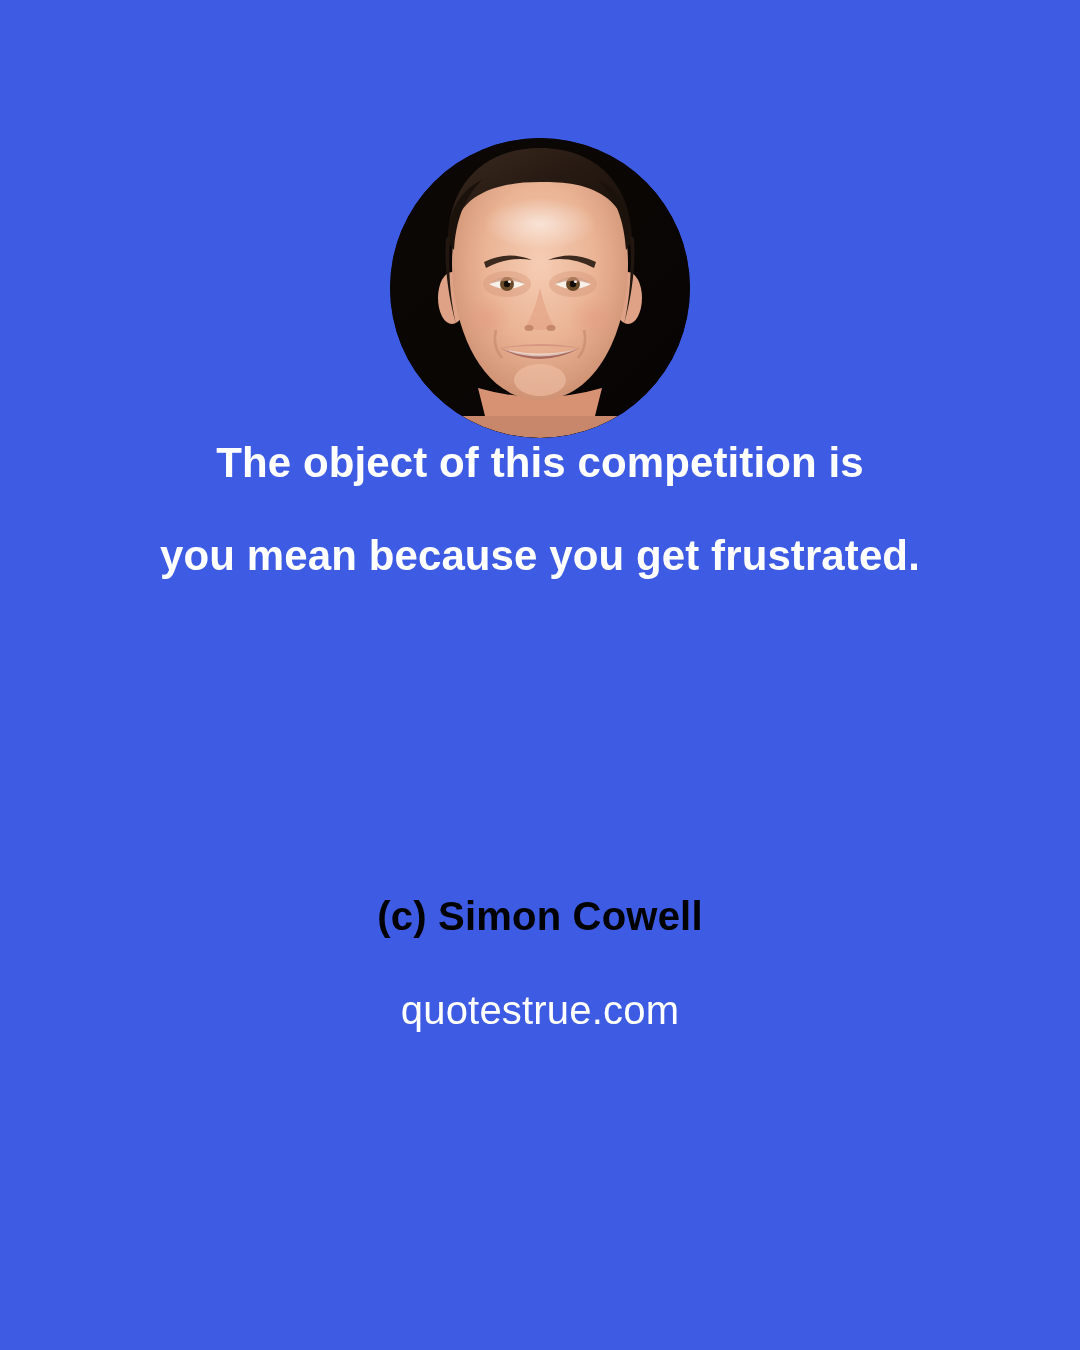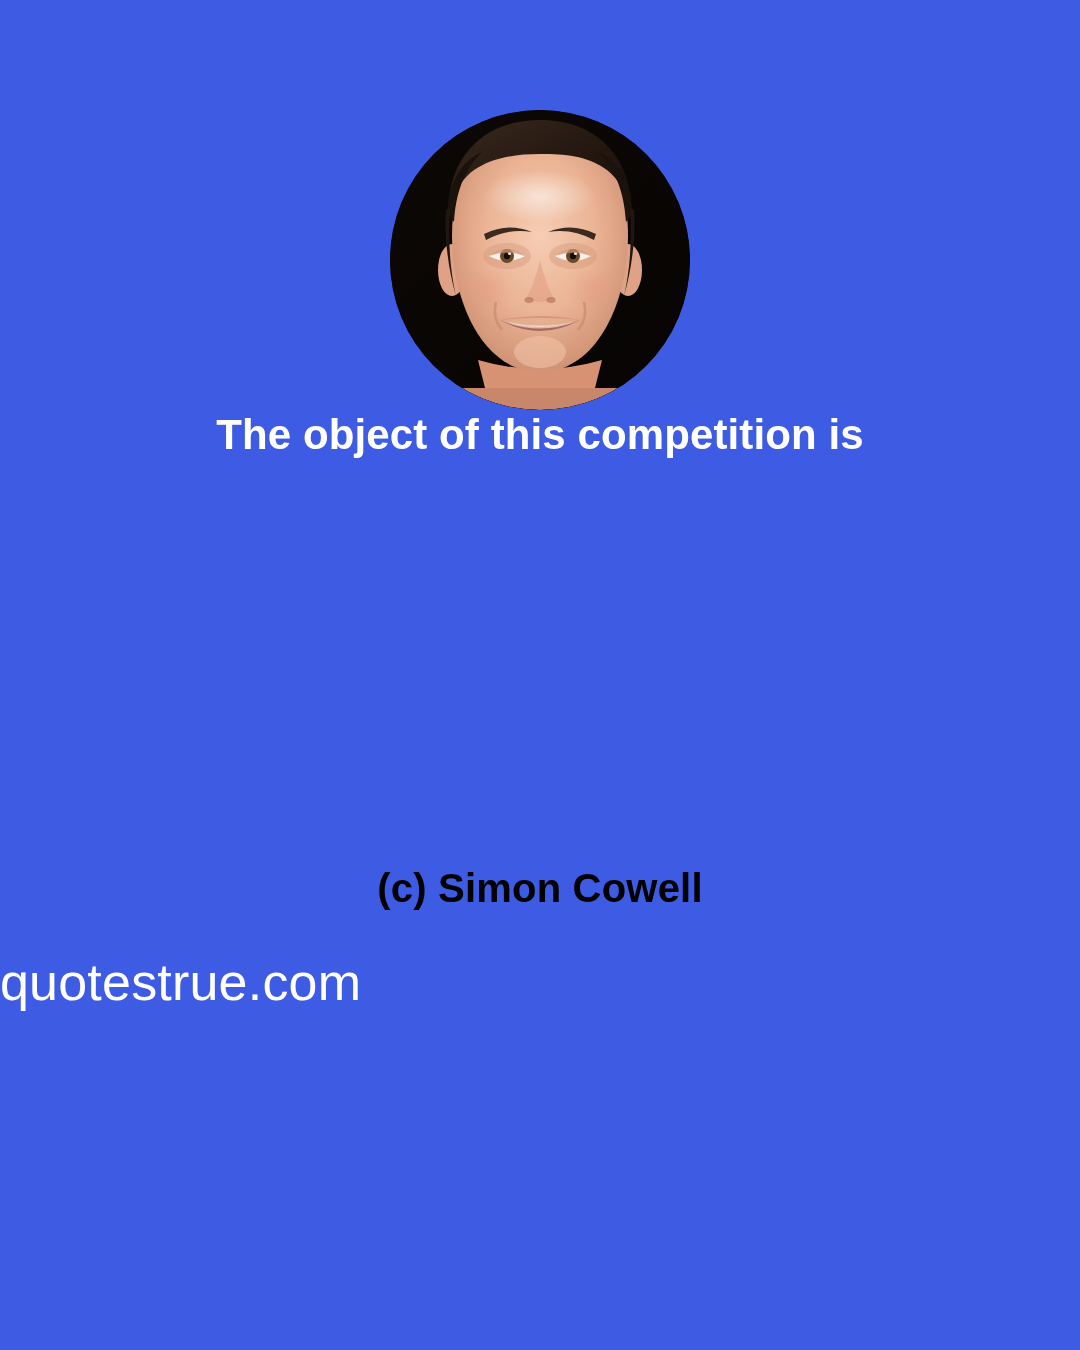--- a/index.html
+++ b/index.html
@@ -13,20 +13,21 @@
     font-family: "Liberation Sans", sans-serif;
     overflow: hidden;
   }
 
   #quote-card {
     position: relative;
     width: 1080px;
     height: 1063px;
     background: #3d5be3;
     box-sizing: border-box;
+    margin-top: 28px;
   }
 
   
   #portrait-wrap {
     position: absolute;
     left: 390px;
     top: 110px;
     width: 300px;
     height: 300px;
     border-radius: 50%;
@@ -72,24 +73,25 @@
     font-size: 40px;
     line-height: 48px;
     letter-spacing: 0.2px;
   }
 
   #site-credit {
     position: absolute;
     left: 0;
     top: 958px;
     width: 1080px;
+    text-align: center;
     color: #ffffff;
     font-family: "Liberation Sans", sans-serif;
     font-weight: normal;
-    font-size: 52px;
+    font-size: 40px;
     line-height: 48px;
     letter-spacing: 0.2px;
   }
 </style>
 </head>
 <body>
 
 <div id="quote-card">
 
   <div id="portrait-wrap">
@@ -185,19 +187,20 @@
         <path d="M106 192 Q 102 208 112 220" stroke="#c78a6d" stroke-width="2.5" fill="none" opacity="0.7"></path>
         <path d="M194 192 Q 198 208 188 220" stroke="#c78a6d" stroke-width="2.5" fill="none" opacity="0.7"></path>
 
         <ellipse cx="150" cy="242" rx="26" ry="16" fill="#f3c4ab" opacity="0.55"></ellipse>
       </g>
     </svg>
   </div>
 
   <div id="quote-text">
     <span class="qline">The object of this competition is</span>
+    <span class="qline">you mean because you get frustrated.</span>
   </div>
 
   <div id="attribution">(c) Simon Cowell</div>
 
   <div id="site-credit">quotestrue.com</div>
 
 </div>
 
 </body></html>

